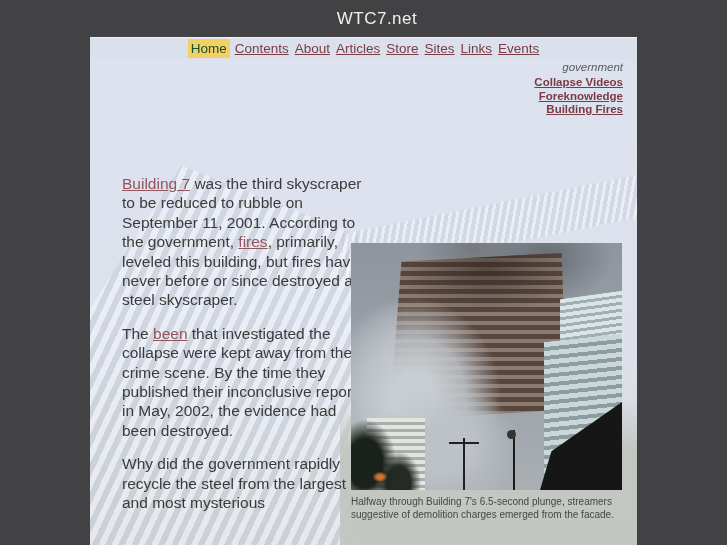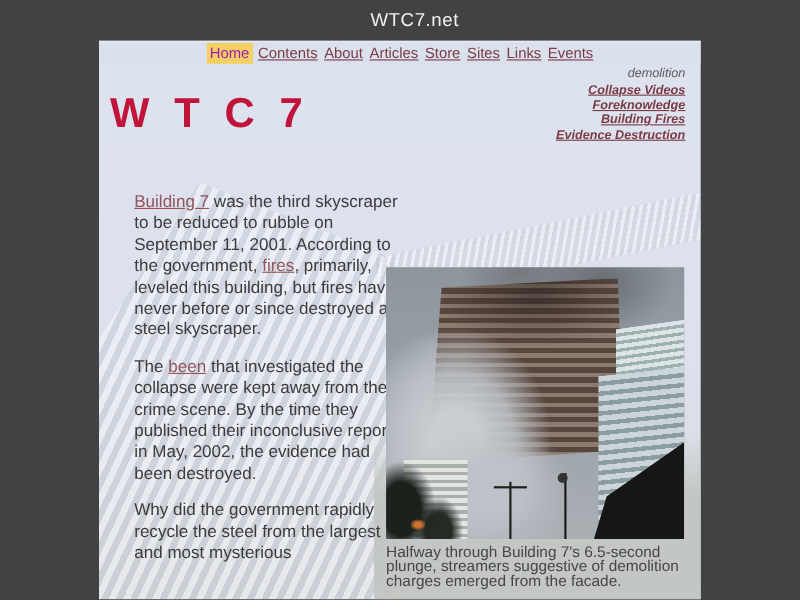--- a/index.html
+++ b/index.html
@@ -18,21 +18,21 @@
     overflow:hidden;
   }
   
   .navbar{
     position:absolute;left:0;top:0;right:0;height:21px;
     background:#dbe0ed;border-top:1px solid #eef0f6;
     display:flex;justify-content:center;align-items:center;
     font-size:13.5px;
   }
   .nav-link{color:#7a3b44;text-decoration:underline;margin:0 3px;cursor:pointer;}
-  .nav-home{background:#f2d063;color:#a21caf;text-decoration:none;padding:2px 3px;margin:0 2px 0 3px;cursor:pointer;}
+  .nav-home{background:#f2d063;color:#14532d;text-decoration:none;padding:2px 3px;margin:0 2px 0 3px;cursor:pointer;}
   
   .bg-left{
     position:absolute;left:0;top:100px;width:268px;height:408px;
     background:
       linear-gradient(160deg,rgba(255,255,255,.9) 0 14px,rgba(255,255,255,0) 15px),
       repeating-linear-gradient(115deg,rgba(255,255,255,.7) 0 6px,rgba(168,176,192,.38) 6px 12px);
     clip-path:polygon(34% 7%,100% 24%,100% 100%,0 100%,0 42%);
     opacity:.6;
   }
   .bg-right{
@@ -42,21 +42,21 @@
     opacity:.55;
   }
   .bg-haze{
     position:absolute;left:250px;top:360px;right:0;bottom:0;
     background:linear-gradient(180deg,rgba(194,198,193,0) 0%,rgba(194,198,193,.95) 35%);
   }
   
   .highlights{position:absolute;top:24px;right:14px;width:210px;text-align:right;z-index:5;}
   .hl-title{font-style:italic;color:#5c5c5c;font-size:11.5px;margin-bottom:3px;}
   .hl-link{display:block;color:#7a3b44;font-size:11.5px;font-weight:bold;
-           text-decoration:underline;line-height:13.6px;cursor:pointer;font-style:italic;}
+           text-decoration:underline;line-height:13.6px;cursor:pointer;}
   
   .logo{
     position:absolute;left:10px;top:47px;z-index:5;
     color:#c1143a;font-size:38px;font-weight:bold;letter-spacing:6px;line-height:1;
   }
   
   .text-col{
     position:absolute;left:12px;top:137px;width:247px;z-index:5;
     color:#3b3b3b;font-size:15.5px;line-height:19.4px;margin-left:20px;
   }
@@ -109,21 +109,21 @@
   .ph-pole1{left:112px;bottom:0;width:2px;height:52px;background:#20201e;}
   .ph-pole1::after{content:"";position:absolute;left:-14px;top:4px;width:30px;height:2px;background:#20201e;}
   .ph-pole2{left:162px;bottom:0;width:2px;height:60px;background:#1c1c1a;}
   .ph-pole2::after{content:"";position:absolute;left:-6px;top:0;width:9px;height:9px;border-radius:50%;background:#33332f;}
   .ph-fire{left:22px;bottom:8px;width:14px;height:10px;border-radius:50%;
     background:radial-gradient(#d2742e 30%,rgba(210,116,46,0) 80%);
   }
   
   .caption{
     position:absolute;left:261px;top:458px;width:276px;z-index:5;
-    color:#464646;font-size:14px;line-height:13.4px;
+    color:#464646;font-size:10px;line-height:13.4px;
   }
 </style>
 </head>
 <body>
 
 <div class="site-title">WTC7.net</div>
 
 <div class="page">
 
   <nav class="navbar">
@@ -135,28 +135,26 @@
     <a class="nav-link">Sites</a>
     <a class="nav-link">Links</a>
     <a class="nav-link">Events</a>
   </nav>
 
   <div class="bg-left"></div>
   <div class="bg-right"></div>
   <div class="bg-haze"></div>
 
   <div class="highlights">
-    <div class="hl-title">demolition</div>
+    <div class="hl-title">government</div>
     <a class="hl-link">Collapse Videos</a>
     <a class="hl-link">Foreknowledge</a>
     <a class="hl-link">Building Fires</a>
-    <a class="hl-link">Evidence Destruction</a>
   </div>
 
-  <div class="logo">W T C 7</div>
 
   <div class="text-col">
     <p><a>Building 7</a><span> was the third skyscraper to be reduced to rubble on September 11, 2001. According to the government, </span><a>fires</a><span>, primarily, leveled this building, but fires have never before or since destroyed a steel skyscraper.</span></p>
     <p><span>The </span><a>been</a><span> that investigated the collapse were kept away from the crime scene. By the time they published their inconclusive report in May, 2002, the evidence had been destroyed.</span></p>
     <p><span>Why did the government rapidly recycle the steel from the largest and most mysterious</span></p>
   </div>
 
   <div class="photo">
     <div class="ph ph-smoke"></div>
     <div class="ph ph-tower-main"></div>

